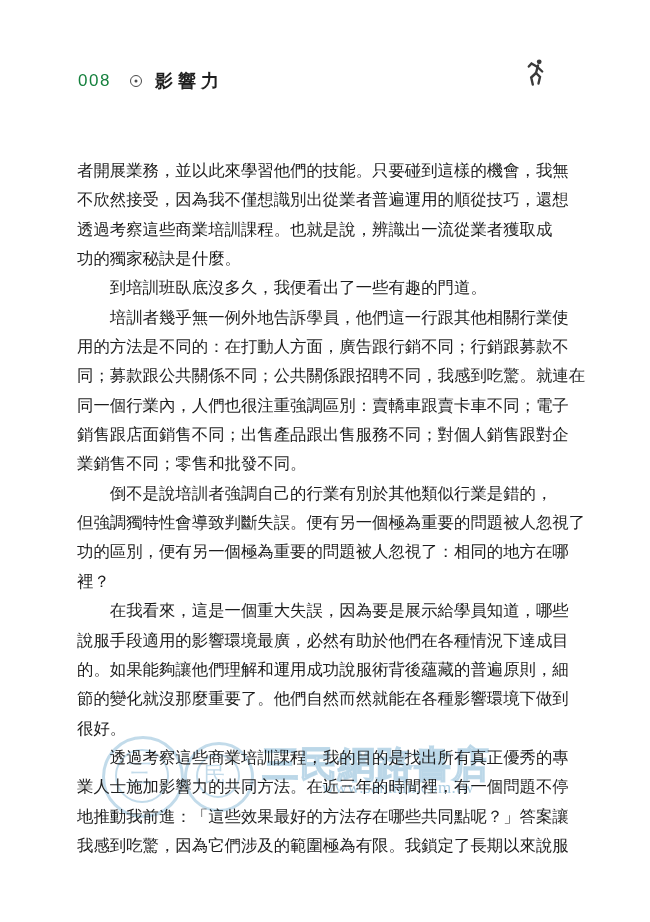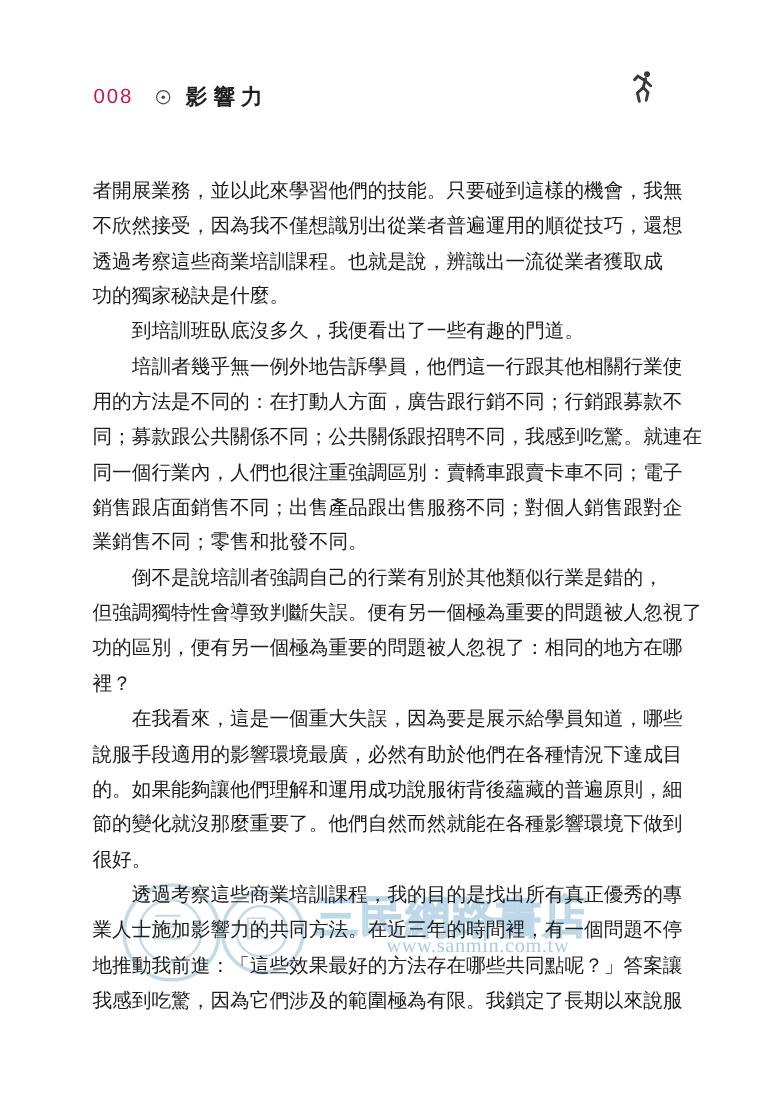--- a/index.html
+++ b/index.html
@@ -9,21 +9,21 @@
     overflow:hidden;
   }
   .page { position:absolute; inset:0; background:#ffffff; }
 
   
   .header {
     position:absolute; top:70px; left:78px; height:22px;
     display:flex; align-items:center;
     font-family:"Liberation Sans","DejaVu Sans",sans-serif;
   }
-  .page-num { font-size:17px; color:#be185d; letter-spacing:1.5px;text-align:center; }
+  .page-num { font-size:17px; color:#15803d; letter-spacing:1.5px;text-align:center; }
   .bullet {
     margin-left:19px; width:10px; height:10px;
     border:1.4px solid #4a4a4a; border-radius:50%;
     position:relative; flex:none;
   }
   .bullet-dot {
     position:absolute; left:50%; top:50%; transform:translate(-50%,-50%);
     width:3px; height:3px; background:#4a4a4a; border-radius:50%;
   }
   .book-title {
@@ -53,21 +53,21 @@
     font-family:"Liberation Sans","DejaVu Sans",sans-serif;
   }
   .wm-url {
     position:absolute; left:232px; top:46px; white-space:nowrap;
     font-size:17px; letter-spacing:0.5px; color:var(--wm-url);
     font-family:Liberation Serif, serif;
   }
 
   
   .body-text {
-    position:absolute; left:77px; top:144px; width:494px; z-index:1;
+    position:absolute; left:77px; top:156px; width:494px; z-index:1;
     font-size:16.4px; color:#1d1d1d;
   }
   .line { height:29.35px; line-height:29.35px; white-space:nowrap; letter-spacing:0; }
   .line.indent { text-indent:32.8px; }
 
   :root {
     --wm-line: rgba(154,195,220,0.60);
     --wm-fill: rgba(154,195,220,0.18);
     --wm-url:  rgba(140,185,214,0.85);
   }

